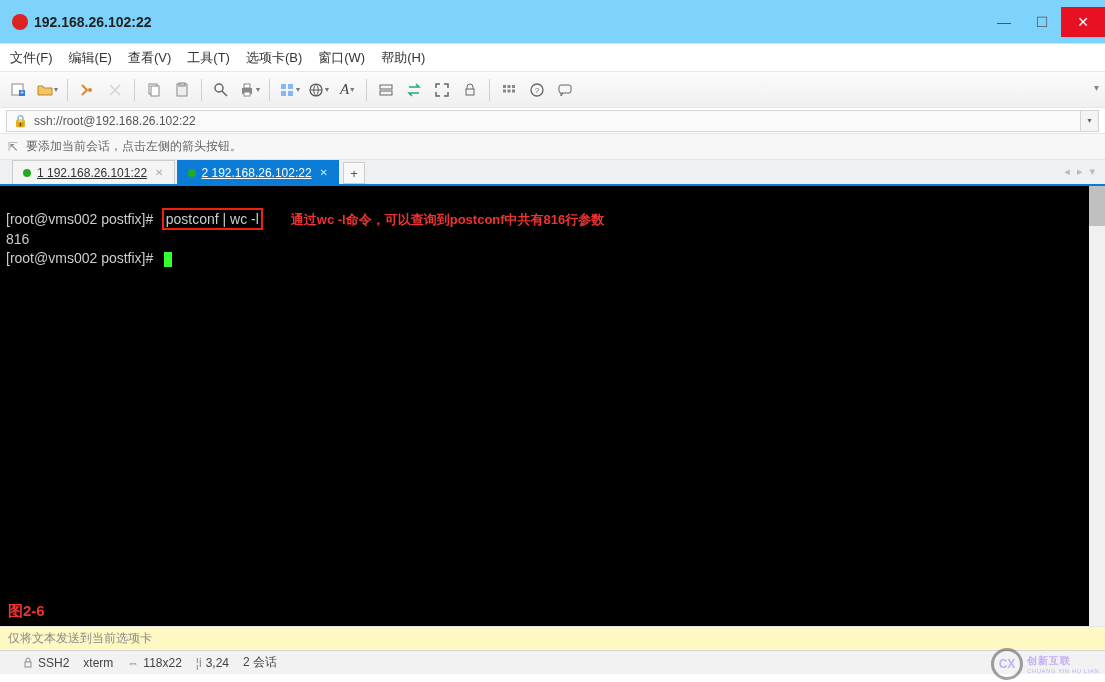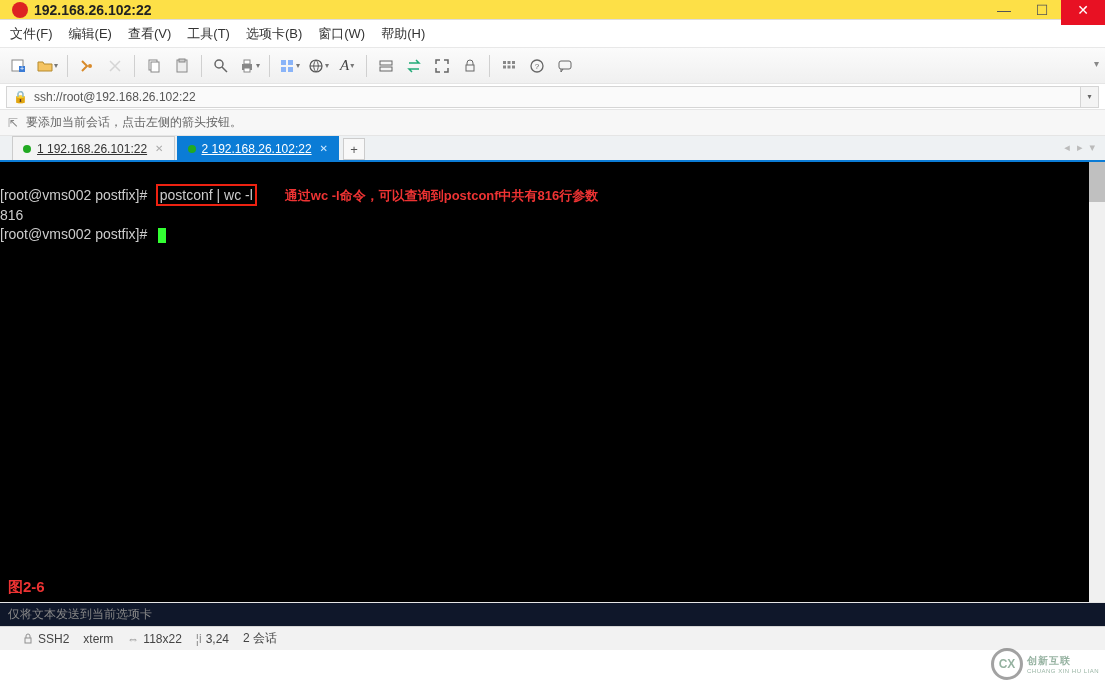--- a/index.html
+++ b/index.html
@@ -1,19 +1,19 @@
 <!DOCTYPE html>
 <html><head>
 <meta charset="utf-8">
 <style>
   * { box-sizing: border-box; margin: 0; padding: 0; font-family: "Microsoft YaHei", Tahoma, sans-serif; }
   body { width: 1105px; height: 682px; background: #fff; overflow: hidden; position: relative; }
 
   
-  .titlebar { height: 20px; background: #fde047; display: flex; align-items: center; border-bottom: 1px solid #ddd; }
+  .titlebar { height: 44px; background: #7dd3fc; display: flex; align-items: center; border-bottom: 1px solid #ddd; }
   .titlebar .app-icon { width: 16px; height: 16px; margin: 0 6px 0 12px; background: #d22; border-radius: 50%; }
   .titlebar .title-ip { font-weight: bold; font-size: 14px; color: #222; }
   .titlebar .title-ext { font-size: 13px; color: #555; margin-left: 10px; }
   .titlebar .win-controls { margin-left: auto; display: flex; }
   .win-btn { width: 38px; height: 30px; display: flex; align-items: center; justify-content: center; font-size: 14px; color: #555; }
   .win-btn.close { background: #e81123; color: #fff; width: 44px; }
 
   
   .menubar { height: 28px; display: flex; align-items: center; padding: 0 10px; font-size: 13px; color: #333; border-bottom: 1px solid #e8e8e8; }
   .menubar span { margin-right: 16px; cursor: default; }
@@ -40,40 +40,40 @@
   .tabbar { height: 26px; background: #eef1f3; display: flex; align-items: flex-end; padding: 0 12px; border-bottom: 2px solid #0b7cd6; position: relative; }
   .tab { height: 24px; padding: 0 10px; display: flex; align-items: center; font-size: 12px; color: #333; background: #f4f4f4; border: 1px solid #ccc; border-bottom: none; margin-right: 2px; position: relative; }
   .tab .dot { width: 8px; height: 8px; border-radius: 50%; background: #2a2; margin-right: 6px; }
   .tab .x { margin-left: 8px; color: #aaa; font-size: 10px; }
   .tab.active { background: #0b7cd6; color: #fff; border-color: #0b7cd6; }
   .tab.active .x { color: #cfe8ff; }
   .tab-add { height: 22px; width: 22px; display: flex; align-items: center; justify-content: center; border: 1px solid #ccc; background: #f8f8f8; font-size: 13px; color: #555; margin-left: 2px; }
   .tabbar .navdots { position: absolute; right: 8px; top: 5px; font-size: 11px; color: #bbb; letter-spacing: 2px; }
 
   
-  .terminal { background: #000; color: #ccc; font-family: "Consolas", "Courier New", monospace; font-size: 14px; line-height: 18px; padding: 4px 0; height: 440px; position: relative; overflow: hidden; white-space: pre; }
+  .terminal { background: #000; color: #ccc; font-family: "Consolas", "Courier New", monospace; font-size: 14px; line-height: 18px; padding: 4px 6px; height: 440px; position: relative; overflow: hidden; white-space: pre; }
   .term-scroll { position: absolute; right: 0; top: 0; width: 16px; height: 100%; background: #f0f0f0; }
   .term-scroll .thumb { width: 100%; height: 40px; background: #c0c0c0; }
   .red-box { display: inline-block; padding: 0 2px; border: 2px solid #e21; margin-left: 0; }
   .anno { color: #e33; margin-left: 28px; font-family: "Microsoft YaHei", sans-serif; font-weight: bold; font-size: 13px; }
   .cursor { display: inline-block; width: 8px; height: 15px; background: #3f3; vertical-align: middle; margin-left: 2px; }
   .fig-label { position: absolute; left: 8px; bottom: 6px; color: #e33; font-weight: bold; font-family: "Microsoft YaHei", sans-serif; font-size: 15px; }
   .prompt { color: #ccc; }
 
   
-  .sendbar { height: 24px; display: flex; align-items: center; padding: 0 8px; font-size: 12px; color: #888; border-top: 1px solid #e5e5e5; background: #0f172a; }
+  .sendbar { height: 24px; display: flex; align-items: center; padding: 0 8px; font-size: 12px; color: #888; border-top: 1px solid #e5e5e5; background: #fef9c3; }
 
   
   .statusbar { height: 24px; display: flex; align-items: center; padding: 0 8px; font-size: 12px; color: #444; border-top: 1px solid #d5d5d5; background: #f2f2f2; }
   .statusbar .left { flex: 1; }
   .statusbar .seg { margin-left: 14px; display: flex; align-items: center; gap: 4px; }
   .statusbar .seg svg { width: 12px; height: 12px; opacity: .7; }
 
   
-  .watermark { position: absolute; right: 6px; bottom: 2px; display: flex; align-items: center; opacity: .45; color: #14532d; }
+  .watermark { position: absolute; right: 6px; bottom: 2px; display: flex; align-items: center; opacity: .45; color: #8b5cf6; }
   .watermark .ring { width: 32px; height: 32px; border: 3px solid #333; border-radius: 50%; display: flex; align-items: center; justify-content: center; margin-right: 4px; }
   .watermark .ring .cx { font-size: 12px; font-weight: bold; }
   .watermark .wm-text .cn { font-size: 10px; font-weight: bold; letter-spacing: 1px; line-height: 14px; }
   .watermark .wm-text .en { font-size: 6px; letter-spacing: .5px; }
 </style>
 </head>
 <body>
 
 <div class="titlebar">
   <div class="app-icon"></div>

